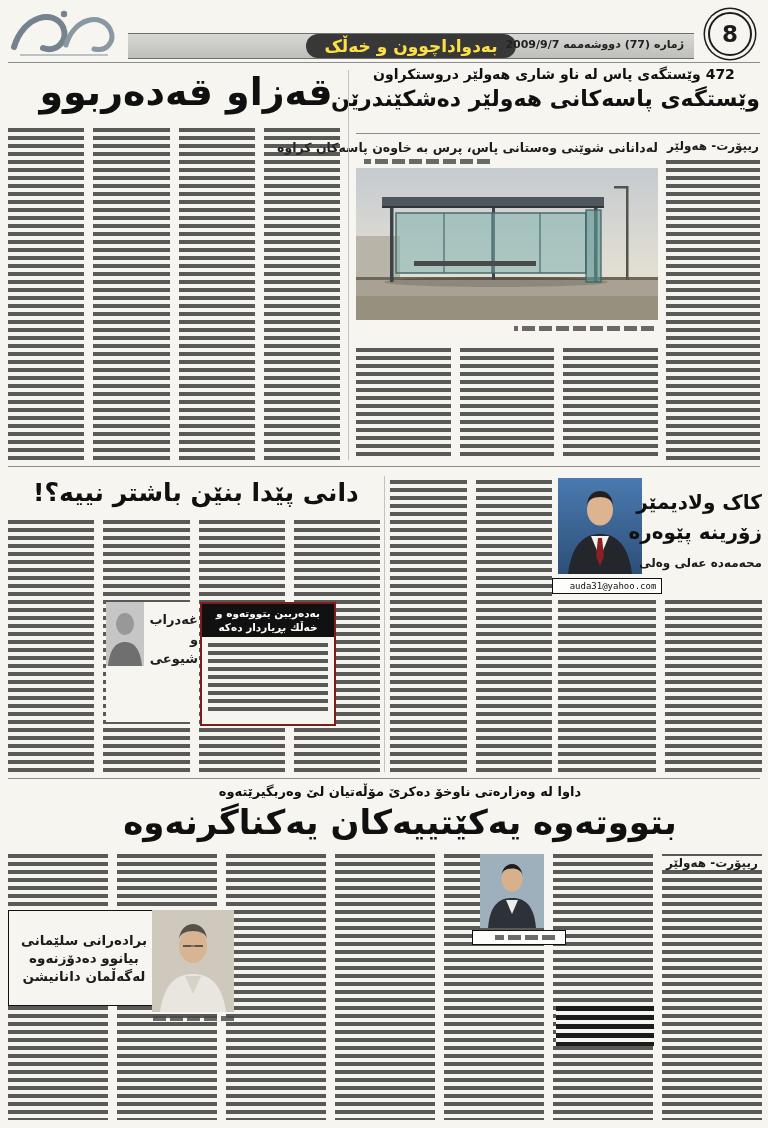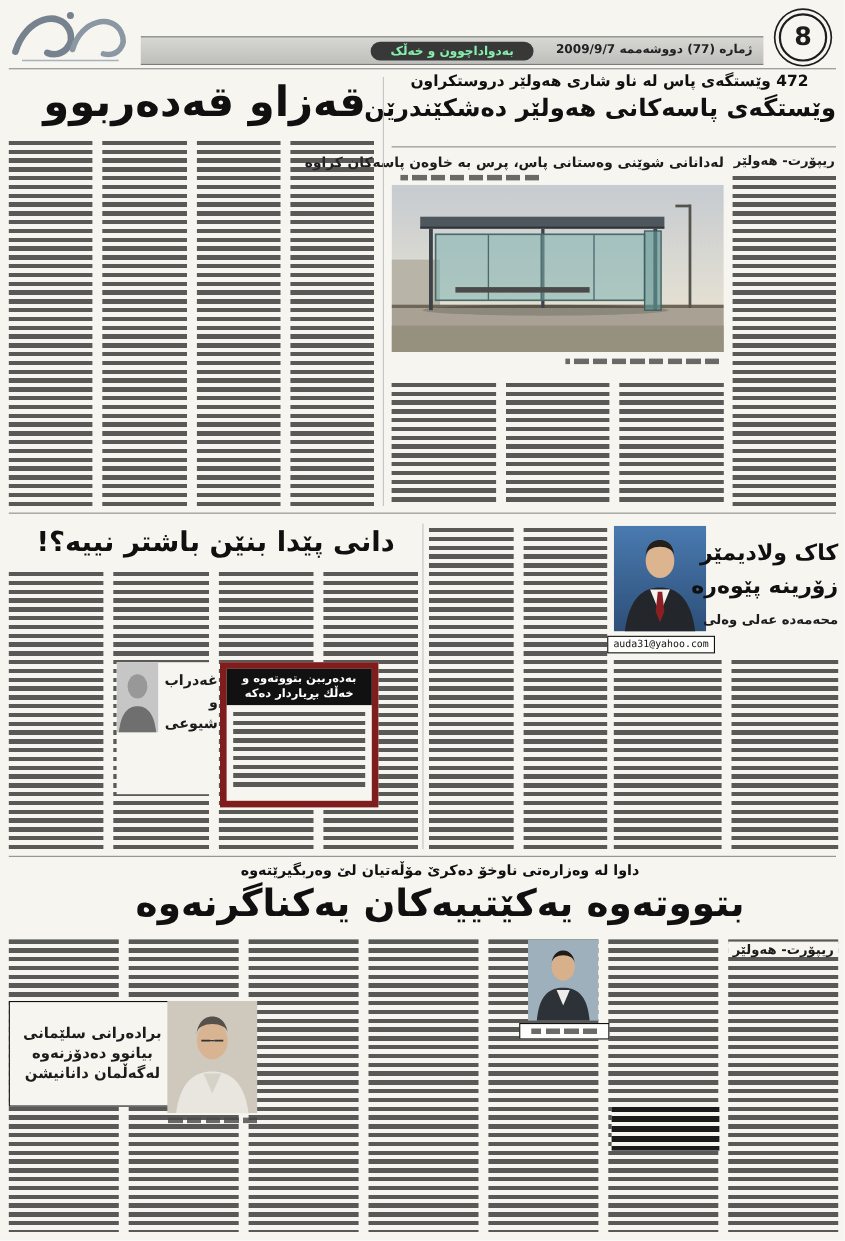--- a/index.html
+++ b/index.html
@@ -25,30 +25,30 @@
     box-shadow:0 0 0 3px #f6f5f0, 0 0 0 4.5px #1d1d1d;
     display:flex; align-items:center; justify-content:center;
     font-size:23px; font-weight:900; background:#f6f5f0;
   }
   .hbar {
     background:linear-gradient(#d7d7d4,#bebebb);
     border-top:1px solid #6f6f6f; border-bottom:1px solid #6f6f6f;
     display:flex; align-items:center; justify-content:center;
   }
   .sectpill {
-    background:#383838; color:#86efac; border-radius:12px;
-    padding:2px 18px; font-size:11px; font-weight:bold; white-space:nowrap;
+    background:#383838; color:#fde047; border-radius:12px;
+    padding:2px 18px; font-size:17px; font-weight:bold; white-space:nowrap;
   }
   .hdate { position:absolute; right:10px; top:4px; font-size:11px; font-weight:bold; color:#222; white-space:nowrap; }
   .byline { font-size:12px; font-weight:bold; text-align:center; white-space:nowrap; }
   .emailbox {
     border:1px solid #111; background:#fdfdfb; display:flex; align-items:center; justify-content:center;
-    font-family:"DejaVu Sans Mono", monospace; font-size:9px; direction:ltr; color:#111;
-  }
-  .insetbox { background:#f6f5f0; border:6px solid #7f1d1d; }
+    font-family:"DejaVu Sans Mono", monospace; font-size:9px; direction:ltr; color:#111;padding-left:12px;
+  }
+  .insetbox { background:#f6f5f0; border:2px solid #7f1d1d; }
   .insetbox .bhead {
     background:#111; color:#fff; font-size:10.5px; font-weight:bold;
     text-align:center; line-height:1.3; padding:3px 4px;
   }
   .framedtitle {
     border:1.5px solid #111; background:#f6f5f0;
     display:flex; align-items:center; justify-content:center; text-align:center;
     font-size:13.5px; font-weight:700; line-height:1.35; padding:5px;
   }
   .quotewords { font-size:13px; font-weight:900; line-height:1.5; text-align:right; }

